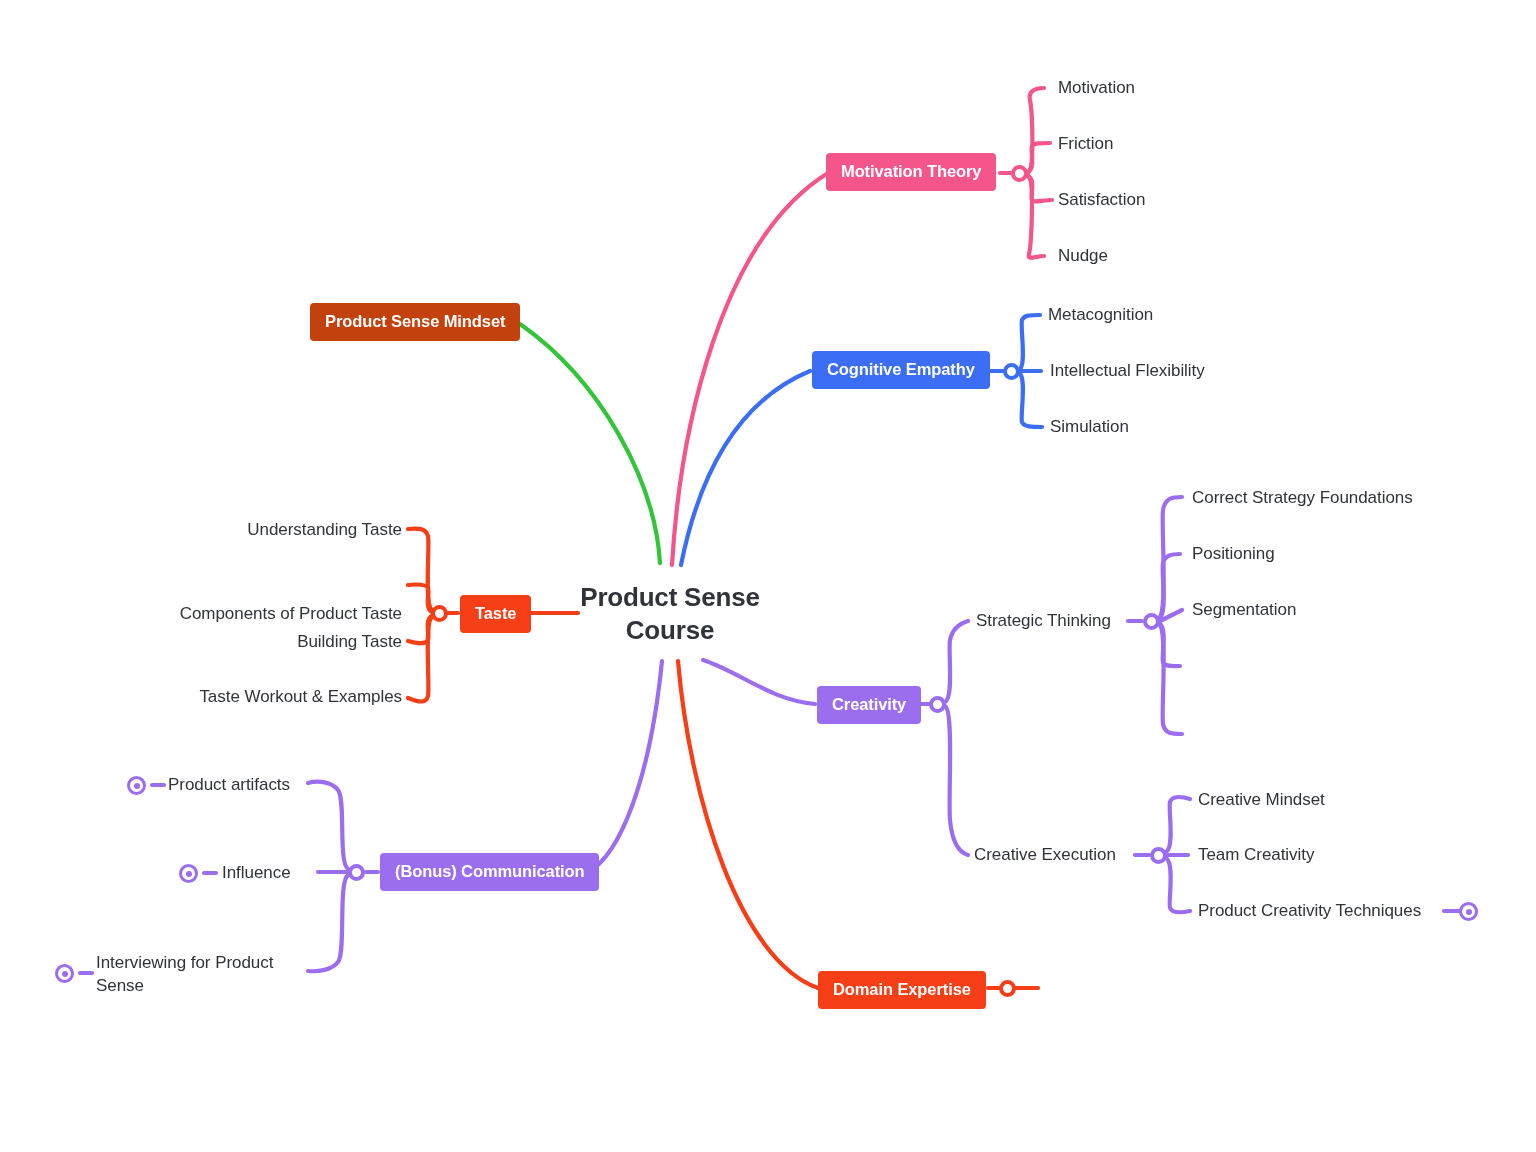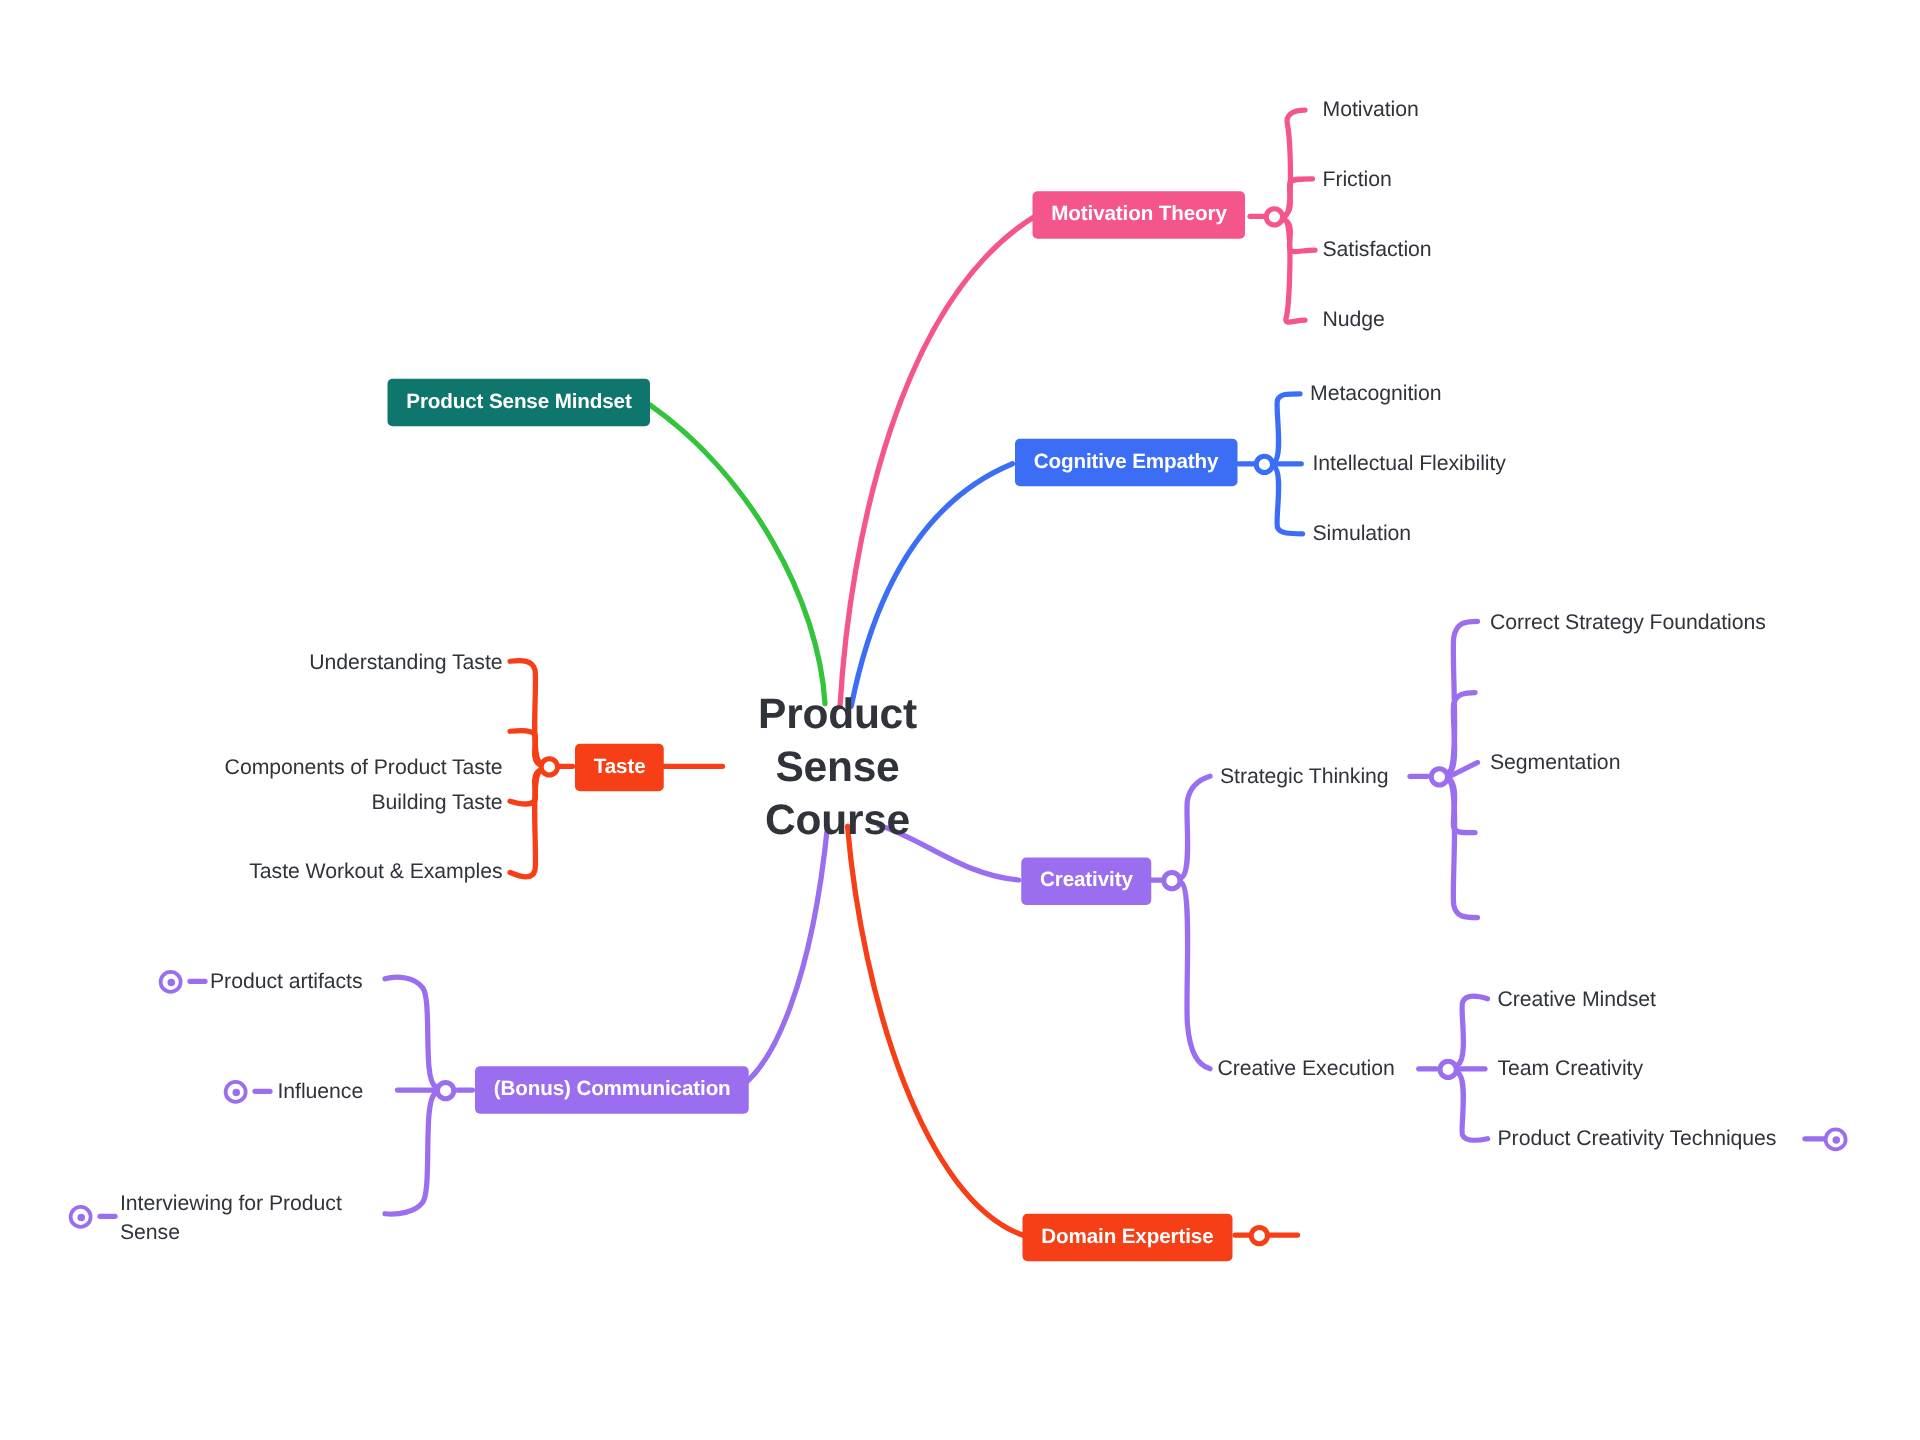--- a/index.html
+++ b/index.html
@@ -31,21 +31,21 @@
     position: absolute;
     box-sizing: border-box;
     display: flex;
     align-items: center;
     justify-content: center;
     white-space: pre-line;
   }
   
   .root {
     color: #30343a;
-    font-size: 34px;
+    font-size: 26px;
     font-weight: 700;
     line-height: 1.26;
     text-align: center;
     letter-spacing: -0.2px;
   }
   
   .pill {
     color: #ffffff;
     font-size: 16.5px;
     font-weight: 700;
@@ -152,41 +152,42 @@
       <path d="M 348 875 C 338 882 346 952 338 962 C 332 970 318 972 308 971" stroke="#9b6ef0" stroke-width="4.2"></path>
       <path d="M 152 785 L 164 785" stroke="#9b6ef0" stroke-width="4.2"></path>
       <path d="M 204 873 L 216 873" stroke="#9b6ef0" stroke-width="4.2"></path>
       <path d="M 80 973 L 92 973" stroke="#9b6ef0" stroke-width="4.2"></path>
     </g>
   </svg>
 
   <div class="node root" style="left:578px; top:580px; width:184px; height:68px;">Product Sense
 Course</div>
 
-  <div class="node pill" style="left:310px; top:303px; background:#0f766e;">Product Sense Mindset</div>
+  <div class="node pill" style="left:310px; top:303px; background:#c2410c;">Product Sense Mindset</div>
 
   <div class="node pill" style="left:826px; top:153px; background:#f4558a;">Motivation Theory</div>
   <div class="ring" style="left:1011px; top:165px; width:17px; height:17px; border:4px solid #f4558a;"></div>
   <div class="node leaf l-align" style="left:1058px; top:75px; width:220px; height:26px;">Motivation</div>
   <div class="node leaf l-align" style="left:1058px; top:131px; width:220px; height:26px;">Friction</div>
   <div class="node leaf l-align" style="left:1058px; top:187px; width:220px; height:26px;">Satisfaction</div>
   <div class="node leaf l-align" style="left:1058px; top:243px; width:220px; height:26px;">Nudge</div>
 
   <div class="node pill" style="left:812px; top:351px; background:#3b6ef5;">Cognitive Empathy</div>
   <div class="ring" style="left:1003px; top:363px; width:17px; height:17px; border:4px solid #3b6ef5;"></div>
   <div class="node leaf l-align" style="left:1048px; top:302px; width:260px; height:26px;">Metacognition</div>
   <div class="node leaf l-align" style="left:1050px; top:358px; width:260px; height:26px;">Intellectual Flexibility</div>
   <div class="node leaf l-align" style="left:1050px; top:414px; width:260px; height:26px;">Simulation</div>
 
   <div class="node pill" style="left:817px; top:686px; background:#9b6ef0;">Creativity</div>
   <div class="ring" style="left:929px; top:696px; width:17px; height:17px; border:4px solid #9b6ef0;"></div>
 
   <div class="node leaf l-align" style="left:976px; top:608px; width:180px; height:26px;">Strategic Thinking</div>
   <div class="ring" style="left:1143px; top:613px; width:17px; height:17px; border:4px solid #9b6ef0;"></div>
   <div class="node leaf l-align" style="left:1192px; top:485px; width:300px; height:26px;">Correct Strategy Foundations</div>
+  <div class="node leaf l-align" style="left:1192px; top:541px; width:300px; height:26px;">Positioning</div>
   <div class="node leaf l-align" style="left:1192px; top:597px; width:300px; height:26px;">Segmentation</div>
 
   <div class="node leaf l-align" style="left:974px; top:842px; width:180px; height:26px;">Creative Execution</div>
   <div class="ring" style="left:1150px; top:847px; width:17px; height:17px; border:4px solid #9b6ef0;"></div>
   <div class="node leaf l-align" style="left:1198px; top:787px; width:280px; height:26px;">Creative Mindset</div>
   <div class="node leaf l-align" style="left:1198px; top:842px; width:280px; height:26px;">Team Creativity</div>
   <div class="node leaf l-align" style="left:1198px; top:898px; width:250px; height:26px;">Product Creativity Techniques</div>
   <div class="dot-marker" style="left:1459px; top:902px; width:19px; height:19px; border:3.5px solid #9b6ef0;">
     <span class="inner" style="background:#9b6ef0;"></span>
   </div>

